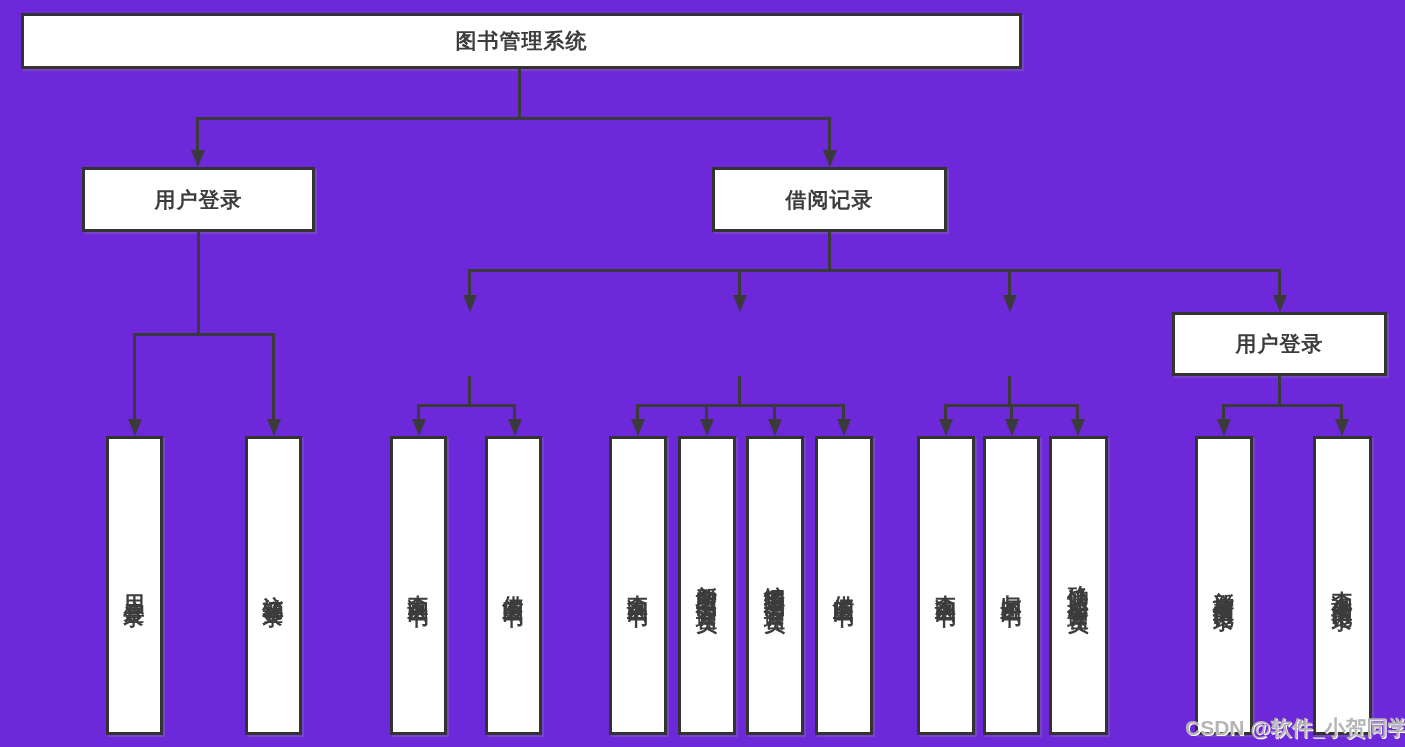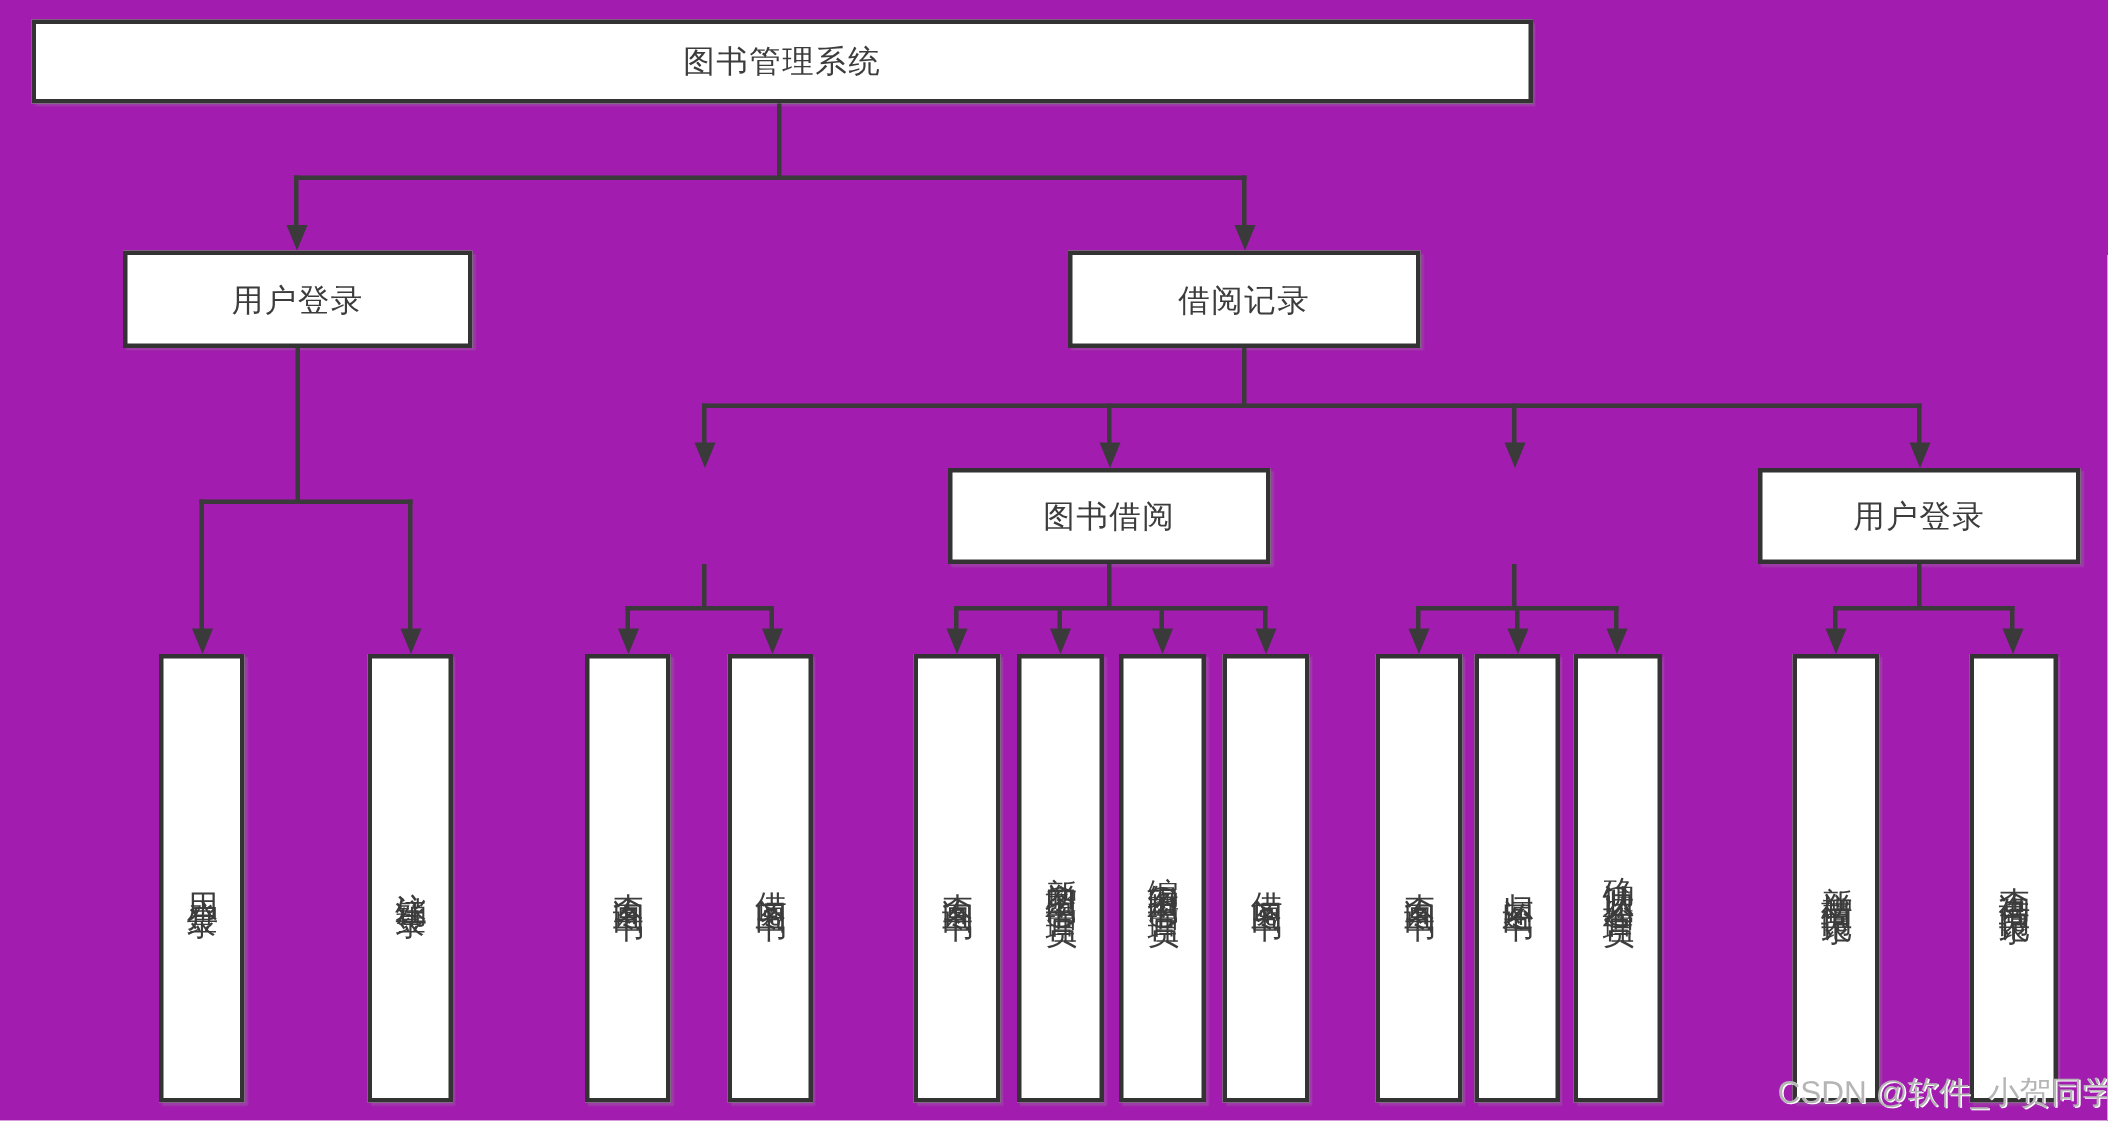--- a/index.html
+++ b/index.html
@@ -1,18 +1,18 @@
 <!DOCTYPE html>
 <html><head>
 <meta charset="utf-8">
 <style>
   html,body{margin:0;padding:0;background:#ffffff;}
   #canvas{
-    position:relative;width:1405px;height:747px;background:#a21caf;overflow:hidden;
-    font-family:"Liberation Sans","DejaVu Sans",sans-serif;color:#3c3c3c;
+    position:relative;width:1405px;height:747px;background:#6d28d9;overflow:hidden;
+    font-family:"Liberation Sans","DejaVu Sans",sans-serif;color:#3c3c3c;font-weight:bold;
   }
   .node{
     position:absolute;background:#ffffff;border:3px solid #333333;box-sizing:border-box;
     display:flex;align-items:center;justify-content:center;
     box-shadow:2px 2px 1px rgba(150,150,150,0.25);
   }
   .hlabel{font-size:21px;letter-spacing:1px;white-space:nowrap;}
   .vnode{
     position:absolute;background:#ffffff;border:3px solid #333333;box-sizing:border-box;
     display:flex;align-items:center;justify-content:center;
@@ -44,23 +44,20 @@
 
   <div class="node" style="left:82px;top:167px;width:233px;height:65px;">
     <span class="hlabel">用户登录</span>
   </div>
 
   <div class="node" style="left:712px;top:167px;width:235px;height:65px;">
     <span class="hlabel">借阅记录</span>
   </div>
 
 
-  <div class="node" style="left:632px;top:312px;width:215px;height:64px;">
-    <span class="hlabel">图书借阅</span>
-  </div>
 
 
   <div class="node" style="left:1172px;top:312px;width:215px;height:64px;">
     <span class="hlabel">用户登录</span>
   </div>
 
   <div class="vnode" style="left:106px;top:436px;width:57px;height:299px;">
     <span class="vlabel">用户登录</span>
   </div>
   <div class="vnode" style="left:245px;top:436px;width:57px;height:299px;">

